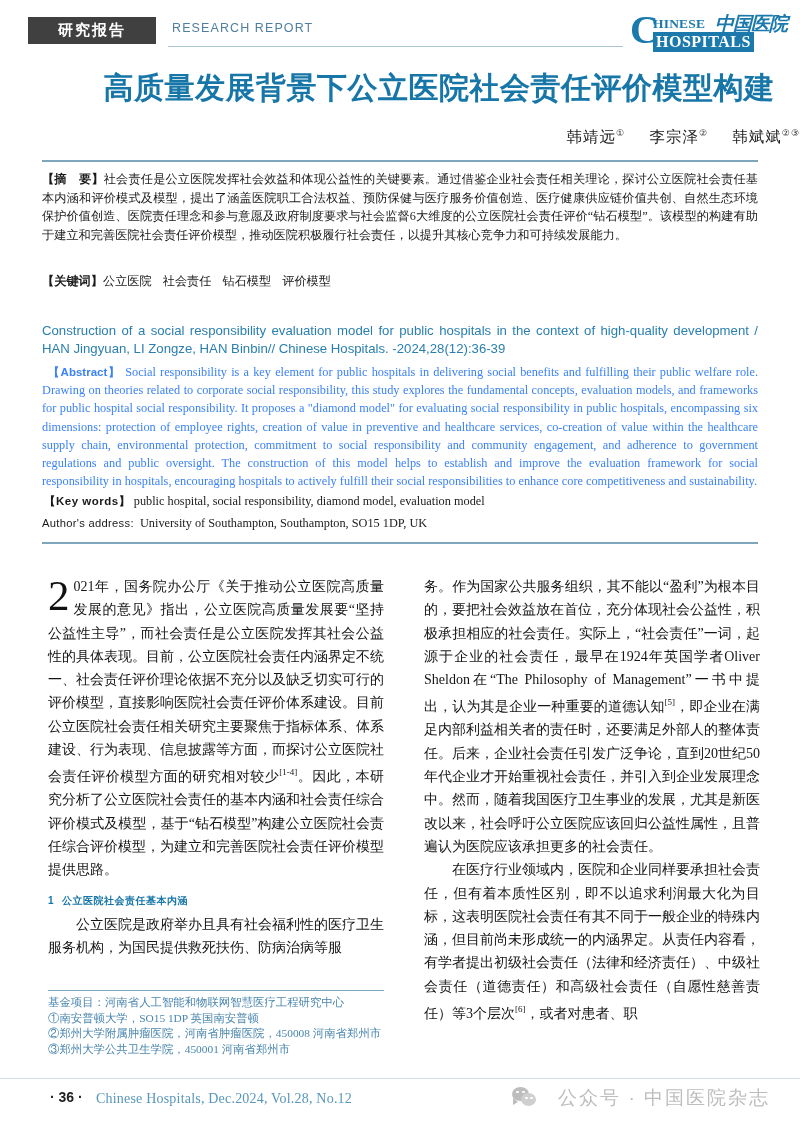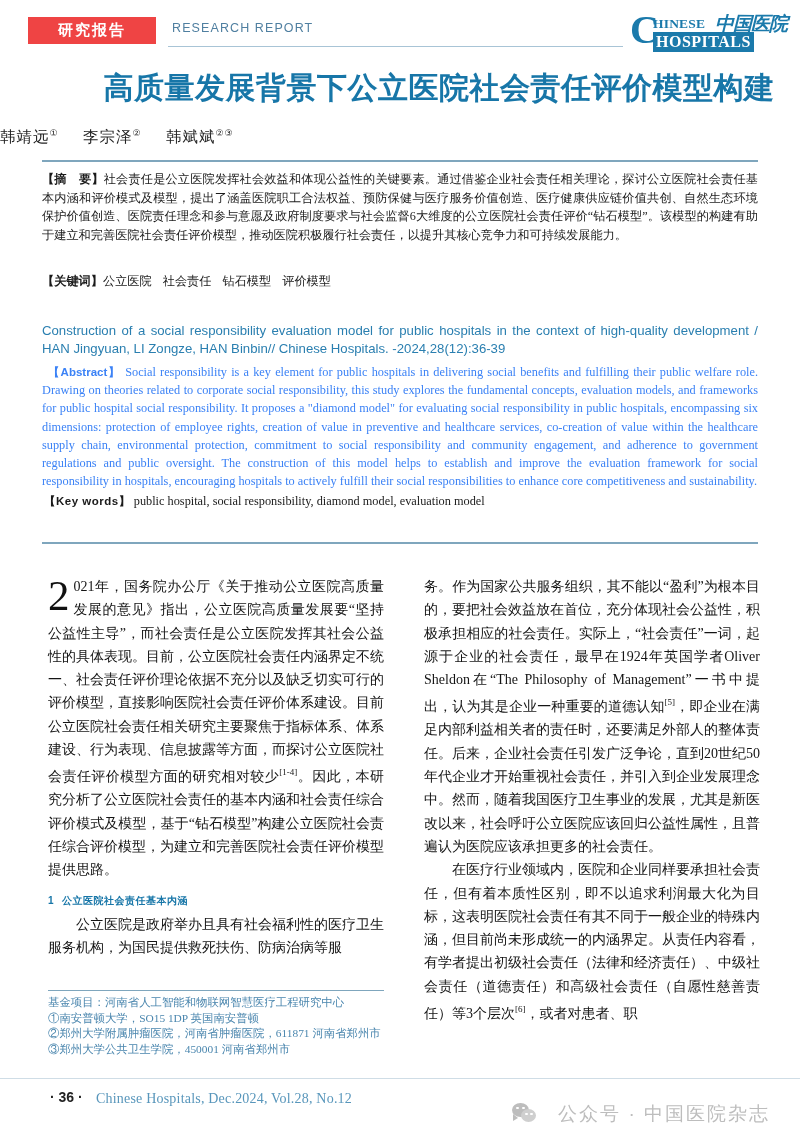--- a/index.html
+++ b/index.html
@@ -24,21 +24,21 @@
     top: 14px;
     width: 800px;
     height: 46px;
   }
   .header-badge {
     position: absolute;
     left: 28px;
     top: 3px;
     width: 128px;
     height: 27px;
-    background: #ef4444;
+    background: #404040;
     color: #ffffff;
     font-family: "Liberation Serif", "DejaVu Serif", serif;
     font-weight: bold;
     font-size: 15px;
     letter-spacing: 2px;
     line-height: 27px;
     text-align: center;
     box-sizing: border-box;
   }
   .header-eng {
@@ -127,21 +127,21 @@
     color: #1776A8;
     padding-left: 39px;
   }
 
   
   .authors {
     position: absolute;
     left: 0;
     top: 127px;
     width: 800px;
-    text-align: left;
+    text-align: right;
     font-family: "Liberation Serif", "DejaVu Serif", serif;
     font-size: 15.5px;
     letter-spacing: 1px;
     color: #222;
   }
   .authors sup {
     font-size: 9px;
     vertical-align: super;
   }
 
@@ -365,21 +365,21 @@
     left: 96px;
     top: 6px;
     font-family: Liberation Serif, serif;
     font-size: 14px;
     color: #5896bb;
     letter-spacing: 0.2px;
   }
   .wechat {
     position: absolute;
     right: 30px;
-    top: 16px;
+    top: 0px;
     display: flex;
     align-items: center;
     gap: 20px;
     color: #b9b9b9;
   }
   .wechat-label {
     font-family: "Liberation Sans", "DejaVu Sans", sans-serif;
     font-size: 19px;
     letter-spacing: 2px;
     color: #bdbdbd;
@@ -460,20 +460,23 @@
   <div class="en-title">Construction of a social responsibility evaluation model for public hospitals in the context of high-quality development / HAN Jingyuan, LI Zongze, HAN Binbin// Chinese Hospitals. -2024,28(12):36-39</div>
 
   <div class="en-abstract">
     <span class="lbl">【Abstract】</span> <span>Social responsibility is a key element for public hospitals in delivering social benefits and fulfilling their public welfare role. Drawing on theories related to corporate social responsibility, this study explores the fundamental concepts, evaluation models, and frameworks for public hospital social responsibility. It proposes a "diamond model" for evaluating social responsibility in public hospitals, encompassing six dimensions: protection of employee rights, creation of value in preventive and healthcare services, co-creation of value within the healthcare supply chain, environmental protection, commitment to social responsibility and community engagement, and adherence to government regulations and public oversight. The construction of this model helps to establish and improve the evaluation framework for social responsibility in hospitals, encouraging hospitals to actively fulfill their social responsibilities to enhance core competitiveness and sustainability.</span>
   </div>
 
   <div class="en-kw">
     <span class="lbl">【Key words】</span> <span>public hospital, social responsibility, diamond model, evaluation model</span>
   </div>
 
+  <div class="en-addr">
+    <span class="lbl">Author's address:</span> &nbsp;<span>University of Southampton, Southampton, SO15 1DP, UK</span>
+  </div>
 
   <div class="rule-bottom"></div>
 
   <div class="col col-left">
     <p class="dropcap-para"><span class="dropcap">2</span><span>021年，国务院办公厅《关于推动公立医院高质量发展的意见》指出，公立医院高质量发展要“坚持公益性主导”，而社会责任是公立医院发挥其社会公益性的具体表现。目前，公立医院社会责任内涵界定不统一、社会责任评价理论依据不充分以及缺乏切实可行的评价模型，直接影响医院社会责任评价体系建设。目前公立医院社会责任相关研究主要聚焦于指标体系、体系建设、行为表现、信息披露等方面，而探讨公立医院社会责任评价模型方面的研究相对较少</span><sup>[1-4]</sup><span>。因此，本研究分析了公立医院社会责任的基本内涵和社会责任综合评价模式及模型，基于“钻石模型”构建公立医院社会责任综合评价模型，为建立和完善医院社会责任评价模型提供思路。</span></p>
 
     <div class="sec-head">
       <span class="num">1</span><span>公立医院社会责任基本内涵</span>
     </div>
 
@@ -482,21 +485,21 @@
 
   <div class="col col-right">
     <p class="noindent"><span>务。作为国家公共服务组织，其不能以“盈利”为根本目的，要把社会效益放在首位，充分体现社会公益性，积极承担相应的社会责任。实际上，“社会责任”一词，起源于企业的社会责任，最早在1924年英国学者Oliver  Sheldon在“The Philosophy of Management”一书中提出，认为其是企业一种重要的道德认知</span><sup>[5]</sup><span>，即企业在满足内部利益相关者的责任时，还要满足外部人的整体责任。后来，企业社会责任引发广泛争论，直到20世纪50年代企业才开始重视社会责任，并引入到企业发展理念中。然而，随着我国医疗卫生事业的发展，尤其是新医改以来，社会呼吁公立医院应该回归公益性属性，且普遍认为医院应该承担更多的社会责任。</span></p>
     <p><span>在医疗行业领域内，医院和企业同样要承担社会责任，但有着本质性区别，即不以追求利润最大化为目标，这表明医院社会责任有其不同于一般企业的特殊内涵，但目前尚未形成统一的内涵界定。从责任内容看，有学者提出初级社会责任（法律和经济责任）、中级社会责任（道德责任）和高级社会责任（自愿性慈善责任）等3个层次</span><sup>[6]</sup><span>，或者对患者、职</span></p>
   </div>
 
   <div class="fn-rule"></div>
   <div class="footnote">
     <div><span>基金项目：</span><span>河南省人工智能和物联网智慧医疗工程研究中心</span></div>
     <div>①南安普顿大学，SO15 1DP 英国南安普顿</div>
-    <div>②郑州大学附属肿瘤医院，河南省肿瘤医院，611871 河南省郑州市</div>
+    <div>②郑州大学附属肿瘤医院，河南省肿瘤医院，450008 河南省郑州市</div>
     <div>③郑州大学公共卫生学院，450001 河南省郑州市</div>
   </div>
 
   <div class="footer-rule"></div>
   <div class="footer">
     <div class="pagenum">· 36 ·</div>
     <div class="footer-journal">Chinese Hospitals, Dec.2024, Vol.28, No.12</div>
     <div class="wechat">
       <span class="wechat-icon">
         <span class="b1"></span>

